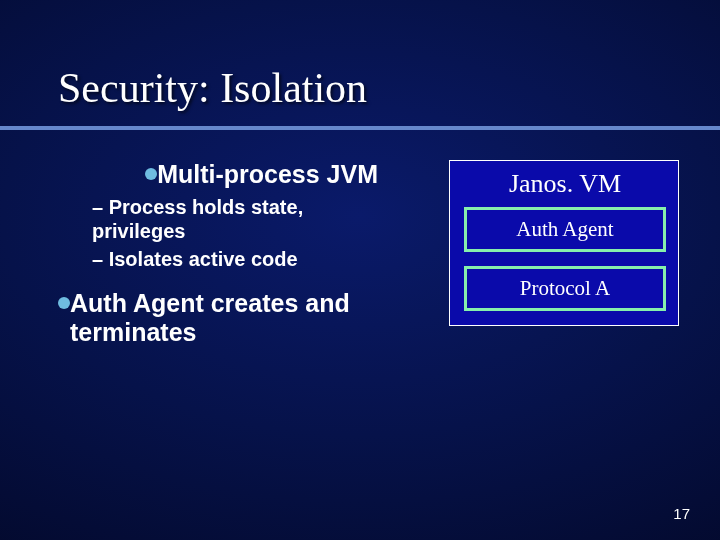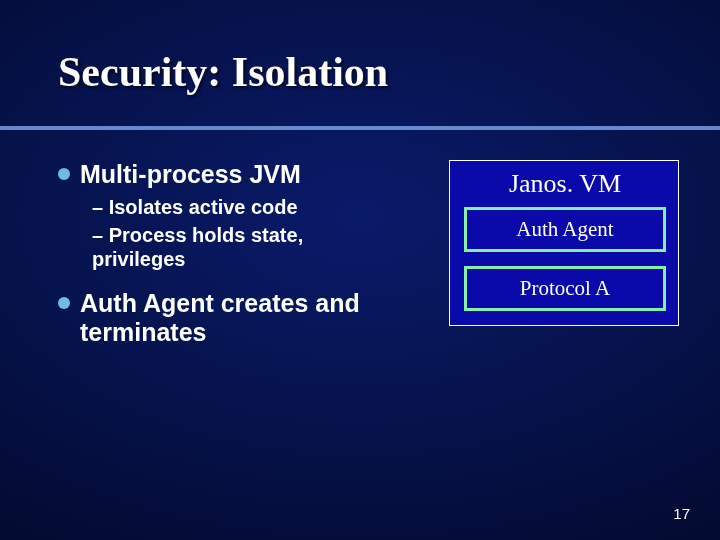--- a/index.html
+++ b/index.html
@@ -13,23 +13,23 @@
     width: 720px;
     height: 540px;
     background: radial-gradient(ellipse 110% 90% at 50% 40%, #0a1a6a 0%, #06124a 45%, #020622 100%);
     position: relative;
     font-family: "Times New Roman", Times, serif;
     color: #fff;
   }
   .title {
     position: absolute;
     left: 58px;
-    top: 48px;
+    top: 64px;
     font-size: 42px;
-    font-weight: 700;
+    font-weight: 400;
     color: #ffffff;
     text-shadow: 2px 2px 3px rgba(0,0,0,0.6);
   }
   .underline {
     position: absolute;
     left: 0;
     top: 126px;
     width: 720px;
     height: 4px;
     background: #6688cc;
@@ -37,22 +37,22 @@
   .content {
     position: absolute;
     left: 58px;
     top: 160px;
     width: 320px;
     font-family: Arial, Helvetica, sans-serif;
   }
   .bullet-main {
     display: flex;
     align-items: flex-start;
-    gap: 10px;
     margin-bottom: 6px;
+    justify-content: flex-end;
   }
   .bullet-main .dot {
     width: 12px;
     height: 12px;
     border-radius: 50%;
     background: #6fbce0;
     flex: none;
     margin-top: 8px;
   }
   .bullet-main .text {
@@ -119,22 +119,22 @@
 
   <div class="title">Security: Isolation</div>
   <div class="underline"></div>
 
   <div class="content">
 
     <div class="bullet-main">
       <div class="dot"></div>
       <div class="text">Multi-process JVM</div>
     </div>
+    <div class="sub">– Process holds state, privileges</div>
     <div class="sub">– Isolates active code</div>
-    <div class="sub">– Process holds state, privileges</div>
 
     <div class="gap"></div>
 
 
     <div class="bullet-main">
       <div class="dot"></div>
       <div class="text">Auth Agent creates and terminates</div>
     </div>
 
   </div>

